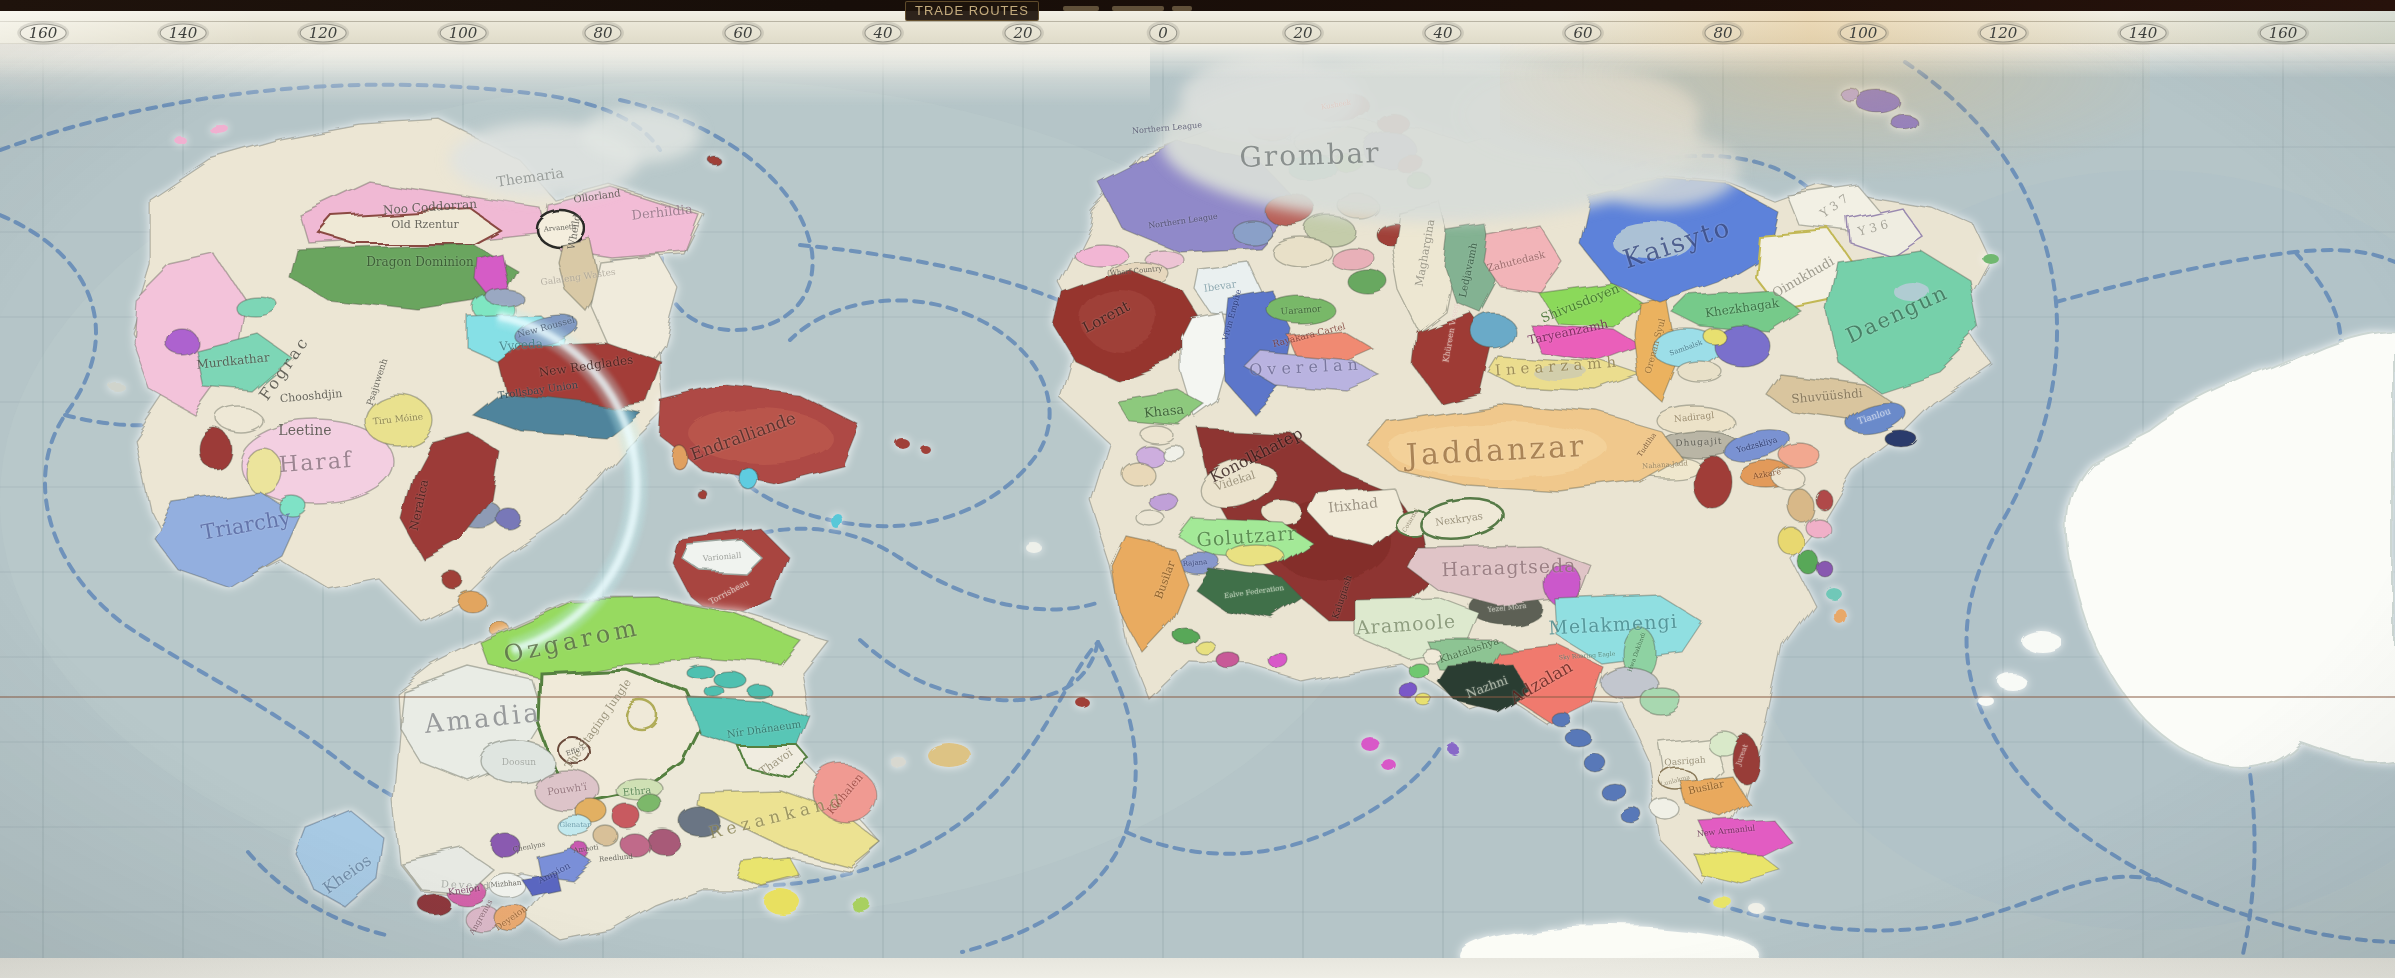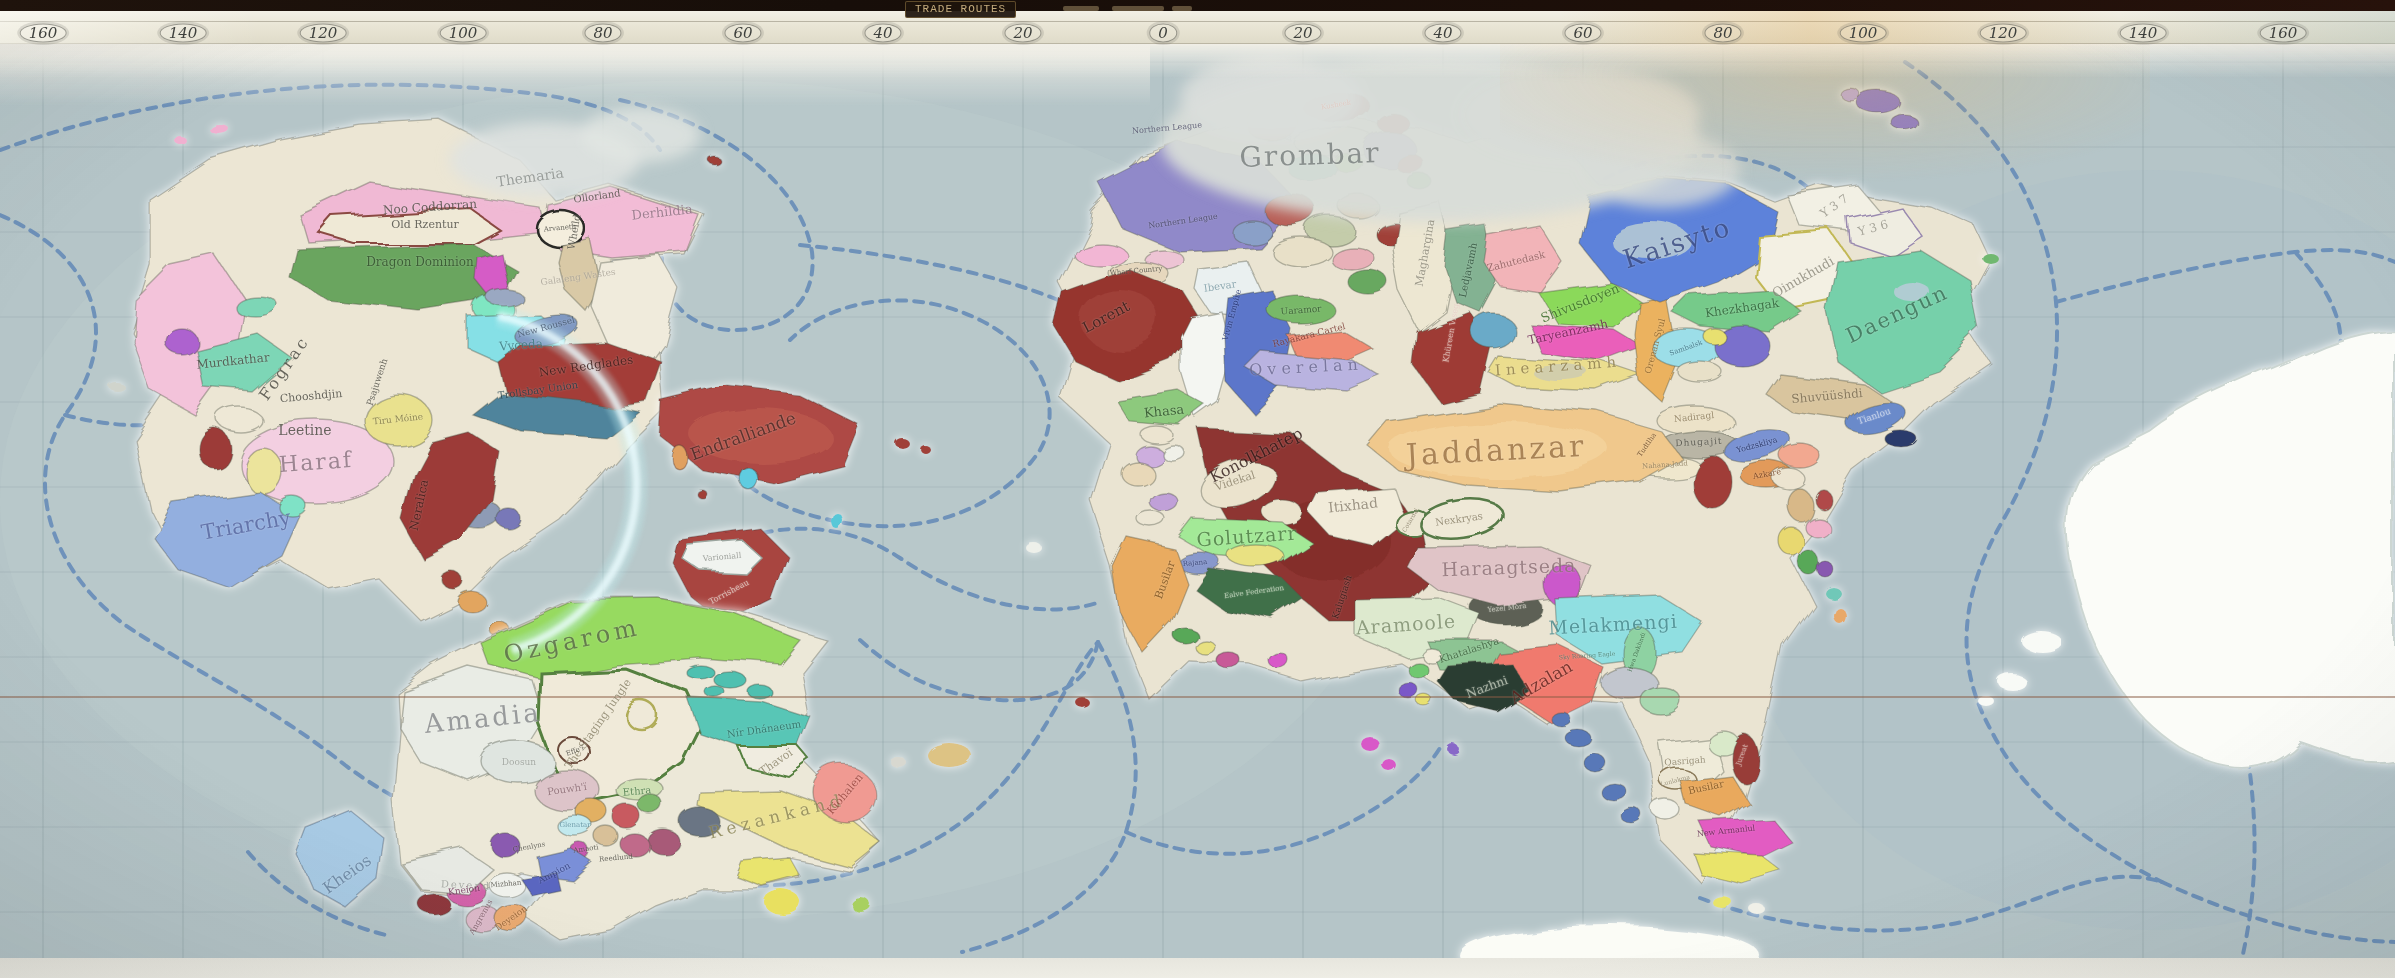--- a/index.html
+++ b/index.html
@@ -2,22 +2,22 @@
 <html><head>
 <meta charset="utf-8">
 <style>
   html,body{margin:0;padding:0;background:#0c0a08;}
   #stage{position:relative;width:2395px;height:978px;overflow:hidden;background:#b5c5c8;
          font-family:"DejaVu Serif","Liberation Serif",serif;}
   #map-svg{position:absolute;left:0;top:0;}
   
   #topbar{position:absolute;left:0;top:0;width:2395px;height:11px;z-index:30;
           background:linear-gradient(90deg,#1f130c,#170e09 35%,#1d0f09 70%,#27120b);}
-  #mode-tab{position:absolute;left:905px;top:1px;z-index:31;font-family:Liberation Mono, monospace;
-            font-size:11px;letter-spacing:1px;color:#c3ab7d;background:rgba(30,19,12,.93);
+  #mode-tab{position:absolute;left:905px;top:1px;z-index:31;font-family:Liberation Sans, sans-serif;
+            font-size:13px;letter-spacing:1px;color:#c3ab7d;background:rgba(30,19,12,.93);
             border:1px solid rgba(150,120,70,.55);border-radius:2px;padding:1px 9px 2px;}
   .legend-smudge{position:absolute;top:6px;height:5px;z-index:31;background:rgba(195,171,125,.42);border-radius:2px;}
   
   #ruler{position:absolute;left:0;top:11px;width:2395px;height:33px;z-index:25;
          background:linear-gradient(180deg,#f2f0e6 0%,#e9e5d5 45%,#dfdbc9 100%);
          box-shadow:inset 0 -1px 0 rgba(120,115,95,.35);}
   #ruler:before{content:"";position:absolute;left:0;top:10px;width:100%;height:0;
          border-top:1px solid rgba(125,118,98,.45);}
   #ruler .tint{position:absolute;top:0;height:33px;pointer-events:none;}
   .ruler-badge{position:absolute;top:22px;transform:translate(-50%,-50%);

